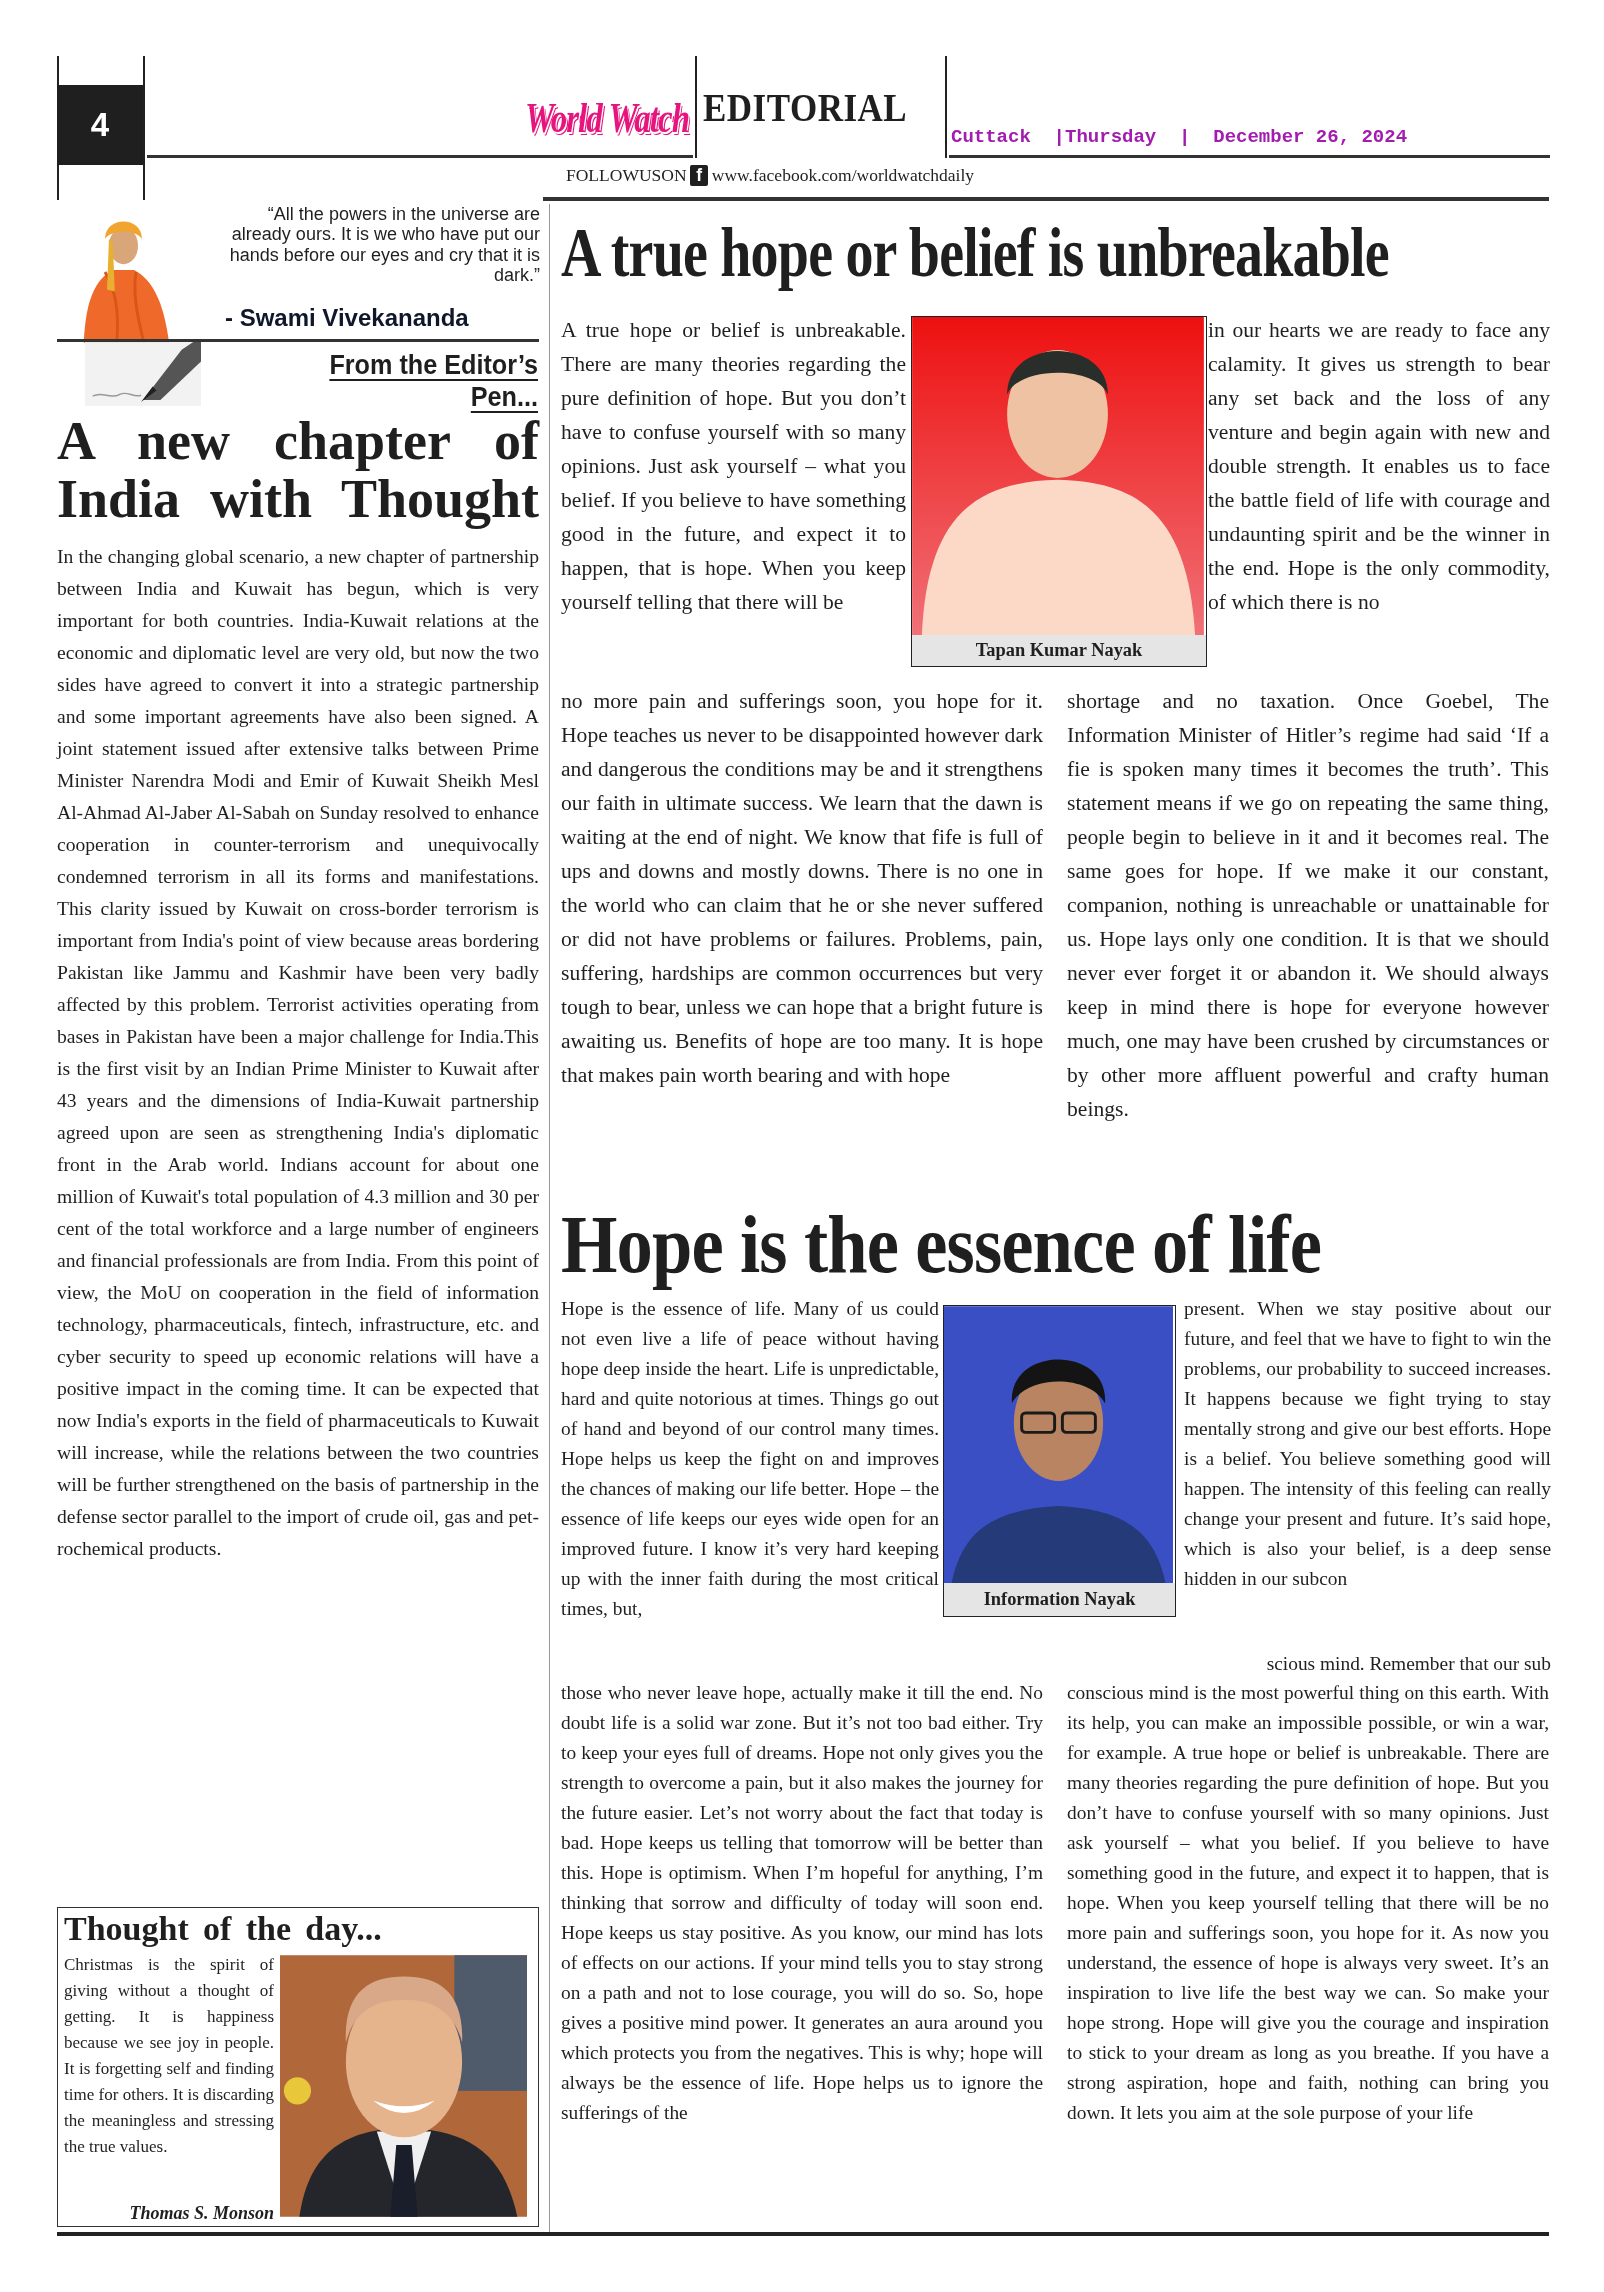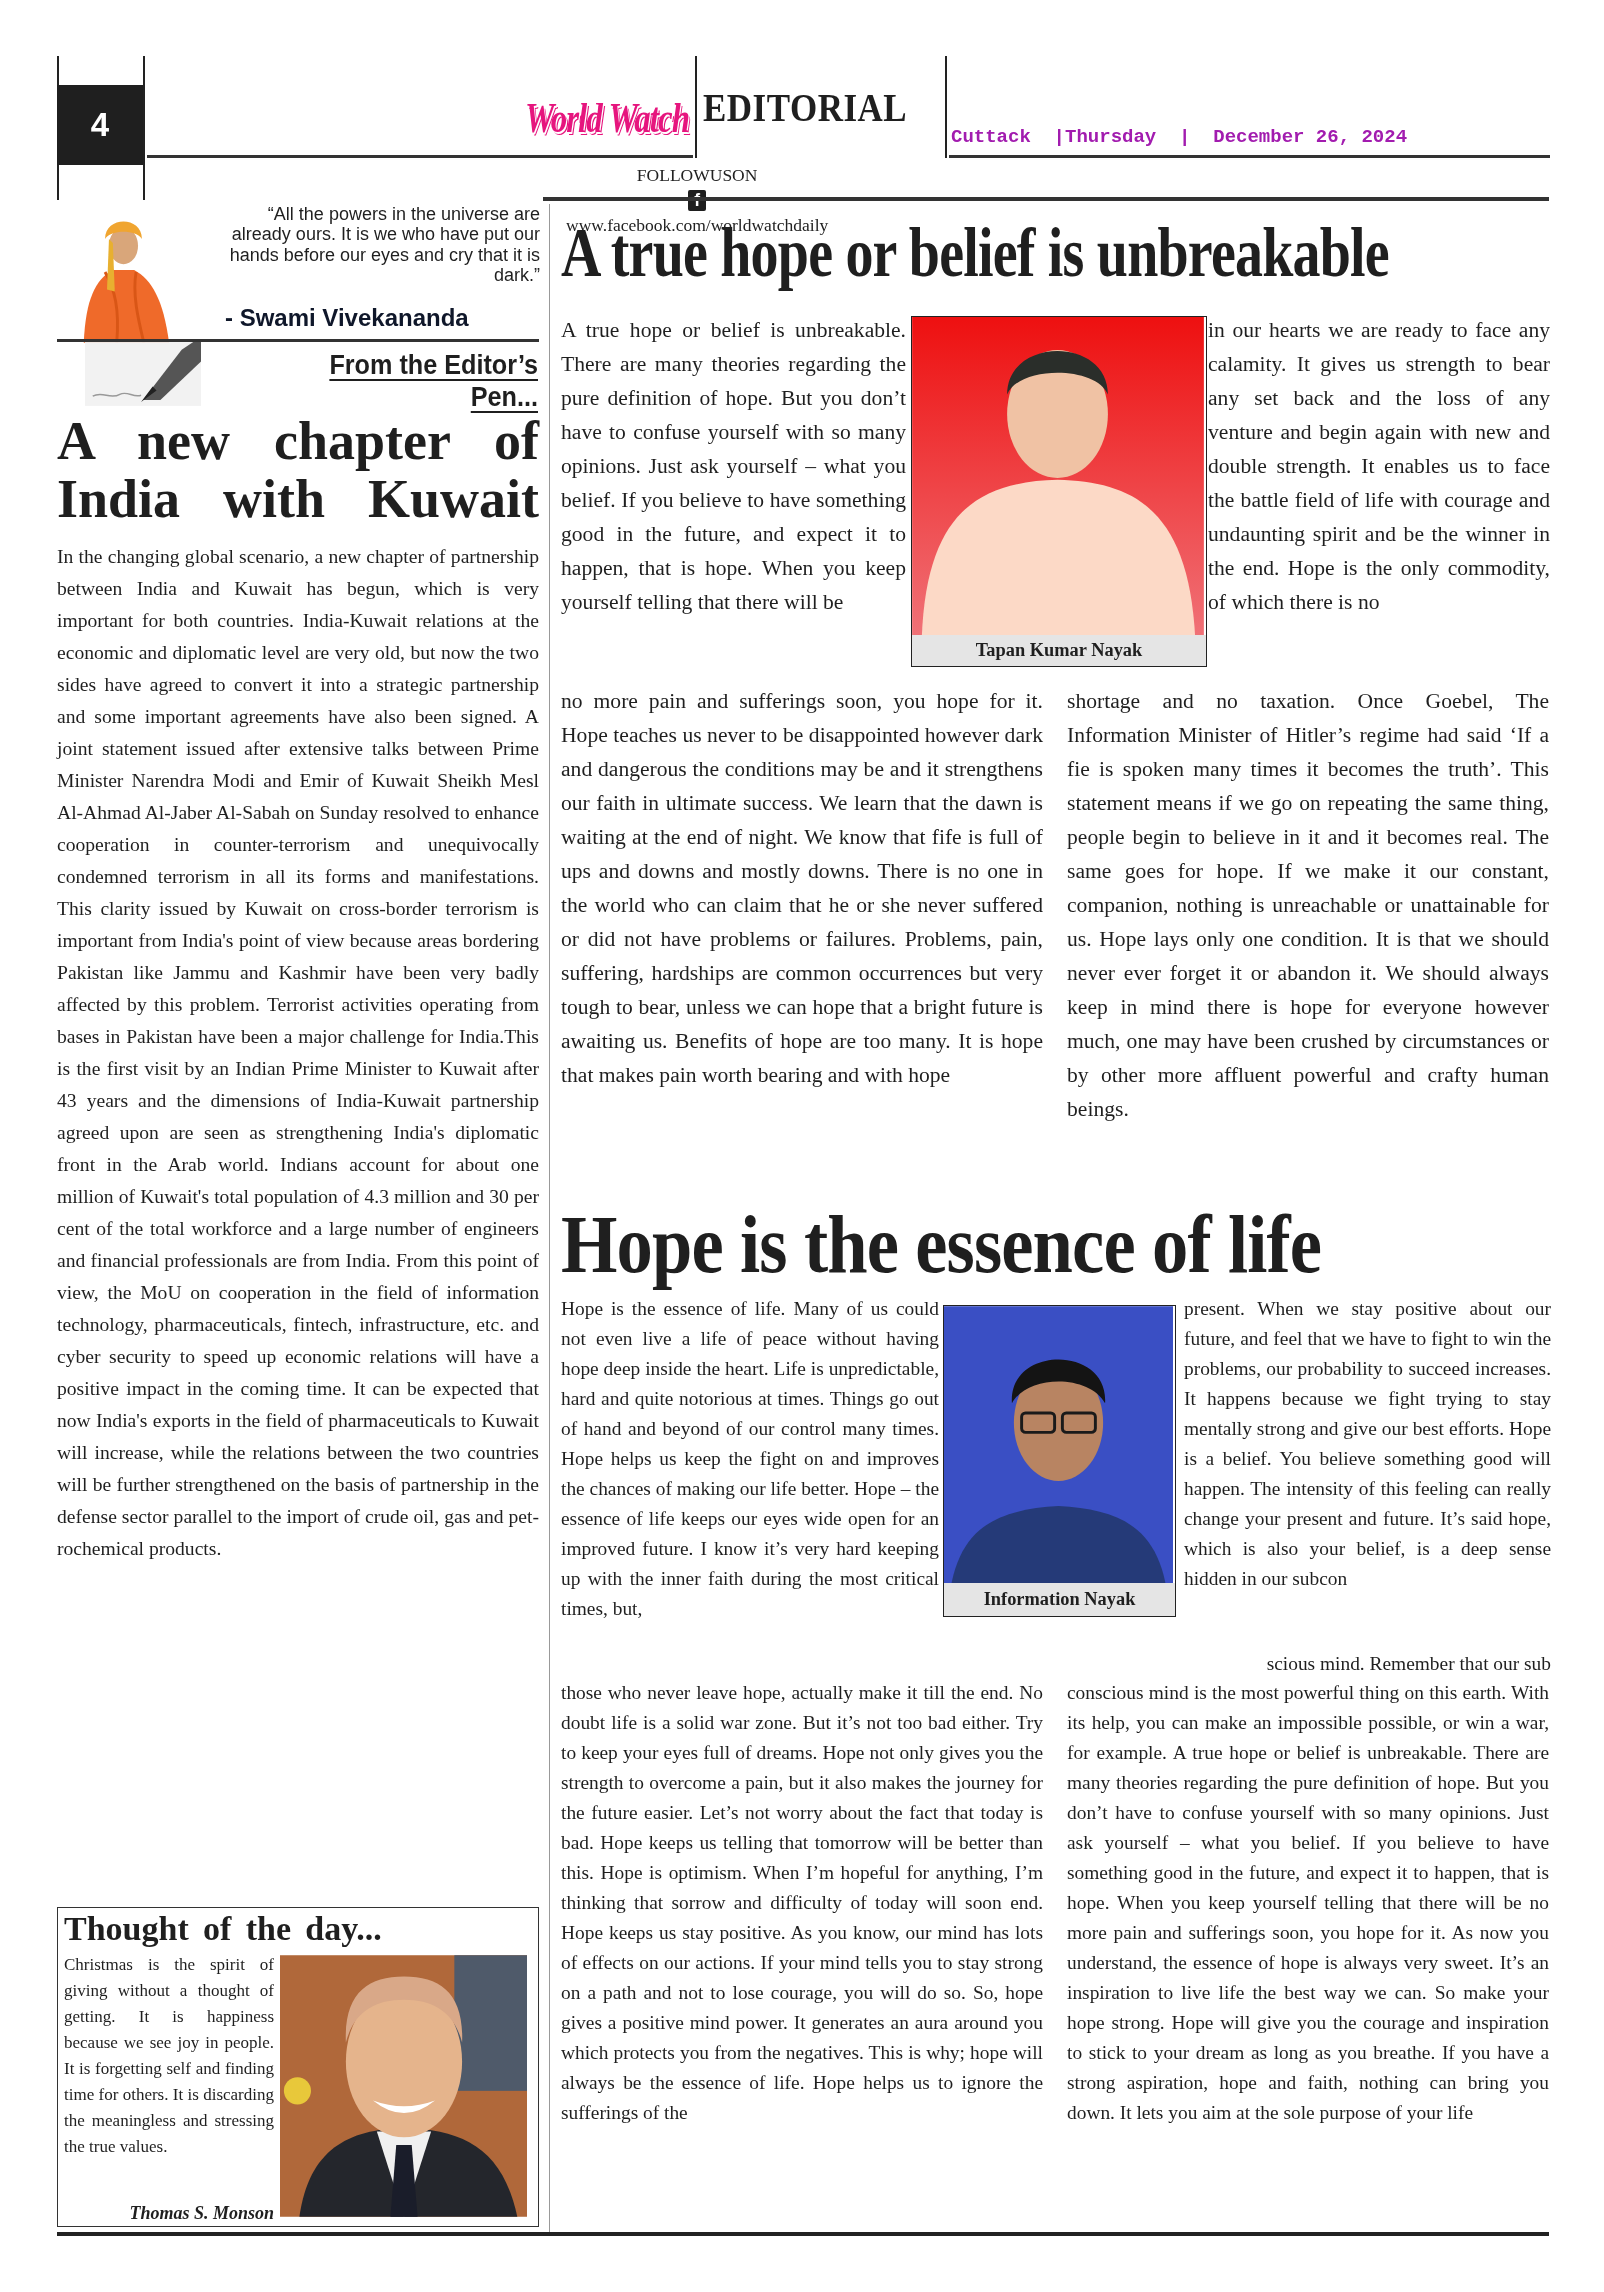--- a/index.html
+++ b/index.html
@@ -23,21 +23,21 @@
   .editorial-label {
     position: absolute; left: 703px; top: 85px; font-family: "Liberation Serif", serif; font-weight: bold;
     font-size: 35px; color: #1f1f1f; transform: scaleY(1.15); transform-origin: left top; letter-spacing: 0.5px;
   }
   .dateline {
     position: absolute; left: 951px; top: 126px; font-family: Liberation Mono, monospace; font-weight: bold;
     font-size: 19px; color: #a21caf;
   }
   .follow {
     position: absolute; left: 566px; top: 165px; font-family: "Liberation Serif", serif; font-size: 17.5px;
-    color: #222; display: flex; align-items: center; gap: 3.9px; flex-direction: column;
+    color: #222; display: flex; align-items: center; gap: 3.9px;
   }
   .fb-icon {
     display: inline-flex; width: 17.5px; height: 21.3px; background: #1f1f1f; color: #fff; border-radius: 1.9px;
     font-family: "Liberation Sans", sans-serif; font-weight: bold; font-size: 17.5px; align-items: flex-end; justify-content: center;
   }
 
   
   .vivek-img {
     position: absolute; left: 76px; top: 202px; width: 95px; height: 141px;
   }
@@ -156,21 +156,21 @@
 <div class="pen-img">
   <svg width="116" height="64" viewBox="0 0 120 66">
     <rect x="0" y="0" width="120" height="66" fill="#f2f2f2"></rect>
     <path d="M60 60 L100 8 L112 0 L120 0 L120 20 L78 60 Z" fill="#555"></path>
     <path d="M58 62 L70 46 L74 50 Z" fill="#222"></path>
     <path d="M8 56 C18 50 26 60 36 54 C44 50 50 58 58 55" stroke="#999" stroke-width="1.5" fill="none"></path>
   </svg>
 </div>
 <div class="editors-pen">From the Editor’s Pen...</div>
 
-<div class="left-headline">A new chapter of India with Kuwait</div>
+<div class="left-headline">A new chapter of India with Thought</div>
 <div class="left-body">In the changing global scenario, a new chapter of partnership between India and Kuwait has be­gun, which is very important for both countries. India-Kuwait relations at the economic and dip­lomatic level are very old, but now the two sides have agreed to convert it into a strategic part­nership and some important agreements have also been signed. A joint statement issued after extensive talks between Prime Minister Narendra Modi and Emir of Kuwait Sheikh Mesl Al-Ahmad Al-Jaber Al-Sabah on Sunday resolved to enhance cooperation in counter-terrorism and unequivocally condemned terrorism in all its forms and manifestations. This clarity issued by Kuwait on cross-border terrorism is important from India's point of view because areas bor­dering Pakistan like Jammu and Kashmir have been very badly affected by this problem. Ter­rorist activities operating from bases in Paki­stan have been a major challenge for India.This is the first visit by an Indian Prime Minister to Kuwait after 43 years and the dimensions of In­dia-Kuwait partnership agreed upon are seen as strengthening India's diplomatic front in the Arab world. Indians account for about one million of Kuwait's total population of 4.3 million and 30 per cent of the total workforce and a large num­ber of engineers and financial professionals are from India. From this point of view, the MoU on cooperation in the field of information tech­nology, pharmaceuticals, fintech, infrastructure, etc. and cyber security to speed up economic relations will have a positive impact in the com­ing time. It can be expected that now India's ex­ports in the field of pharmaceuticals to Kuwait will increase, while the relations between the two countries will be further strengthened on the basis of partnership in the defense sector parallel to the import of crude oil, gas and pet­rochemical products.</div>
 
 <div class="thought-box"></div>
 <div class="thought-title">Thought of the day...</div>
 <div class="thought-text">Christmas is the spirit of giving without a thought of getting. It is happiness because we see joy in people. It is forgetting self and finding time for others. It is discarding the meaningless and stressing the true values.</div>
 <div class="thought-author">Thomas S. Monson</div>
 <div class="monson-img">
   <svg width="247" height="262" viewBox="0 0 255 270">
     <rect width="255" height="270" fill="#b0683a"></rect>
     <rect x="180" y="0" width="75" height="140" fill="#4f5a6a"></rect>

